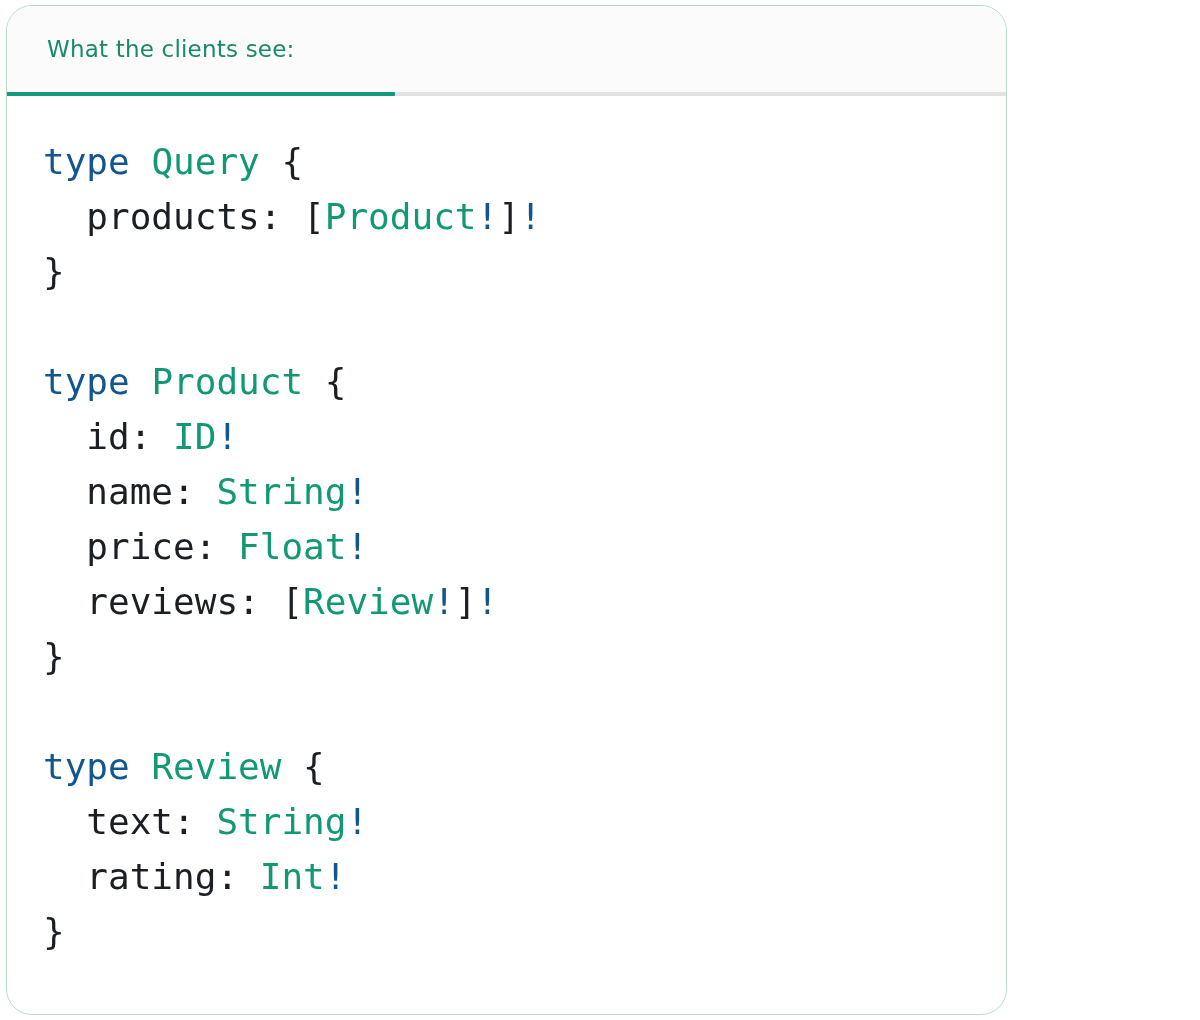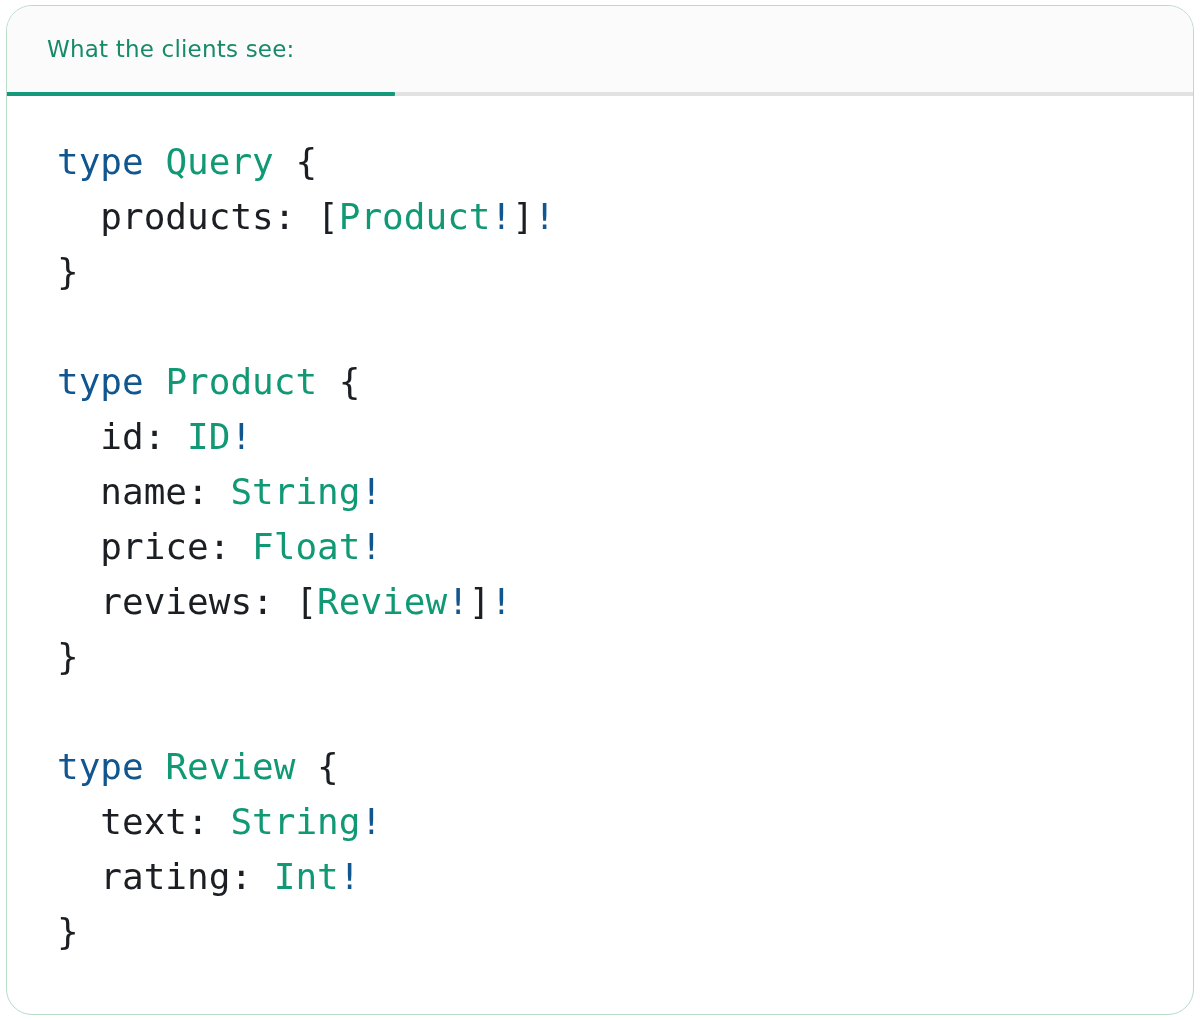--- a/index.html
+++ b/index.html
@@ -8,21 +8,21 @@
     padding: 0;
     background: #ffffff;
     width: 1200px;
     height: 1020px;
     font-family: "DejaVu Sans", "Liberation Sans", sans-serif;
   }
   .card {
     position: absolute;
     left: 6px;
     top: 5px;
-    width: 1188px;
+    width: 1001px;
     height: 1010px;
     background: #ffffff;
     border: 1px solid var(--card-border, #b9dcc8);
     border-radius: 26px;
     overflow: hidden;
   }
   .card-header {
     position: relative;
     height: 90px;
     background: var(--header-bg, #fbfbfb);
@@ -57,21 +57,20 @@
     margin: 0;
     padding: 38px 36px;
     font-family: "DejaVu Sans Mono", "Liberation Mono", monospace;
     font-size: 36px;
     line-height: 55px;
     color: var(--code-text, #1b1f23);
   }
   .code-line {
     min-height: 55px;
     white-space: pre;
-    margin-left: 14px;
   }
   .tok-pl { color: var(--code-text, #1b1f23); }
   .tok-kw { color: var(--keyword-blue, #12568f); }
   .tok-ty { color: var(--type-green, #109974); }
 </style>
 </head>
 <body>
 
 <div class="card">
   <div class="card-header">

